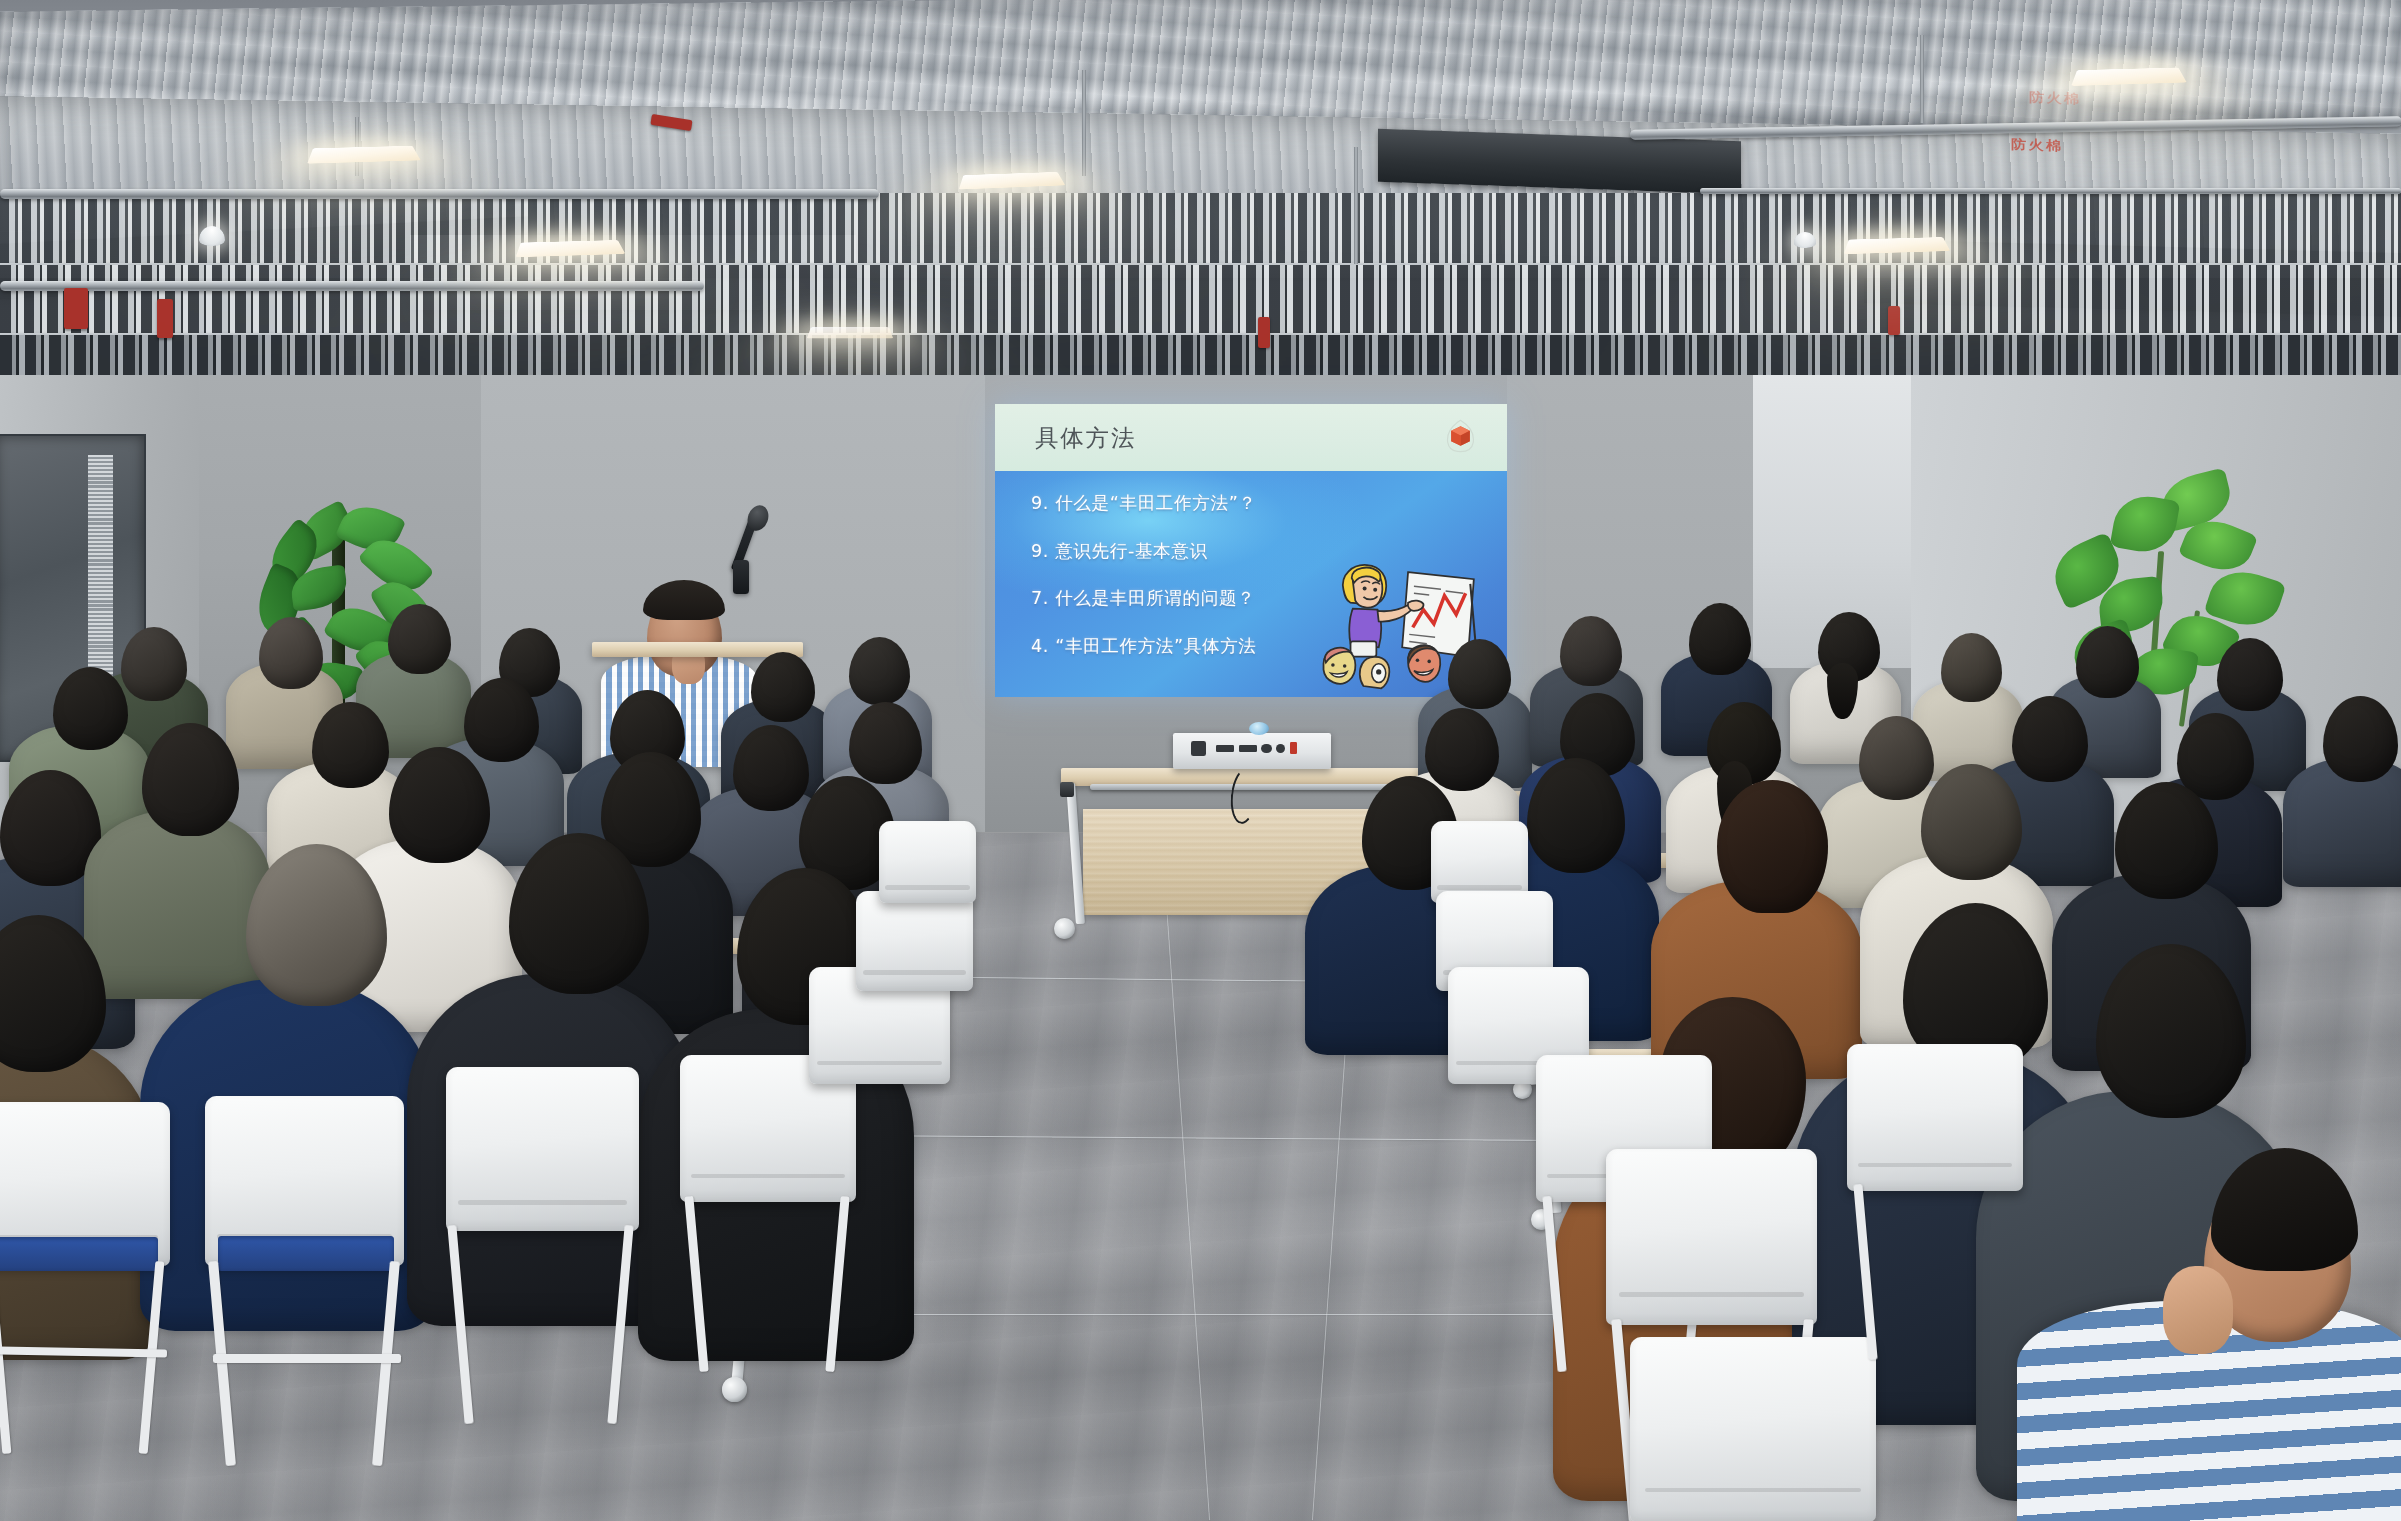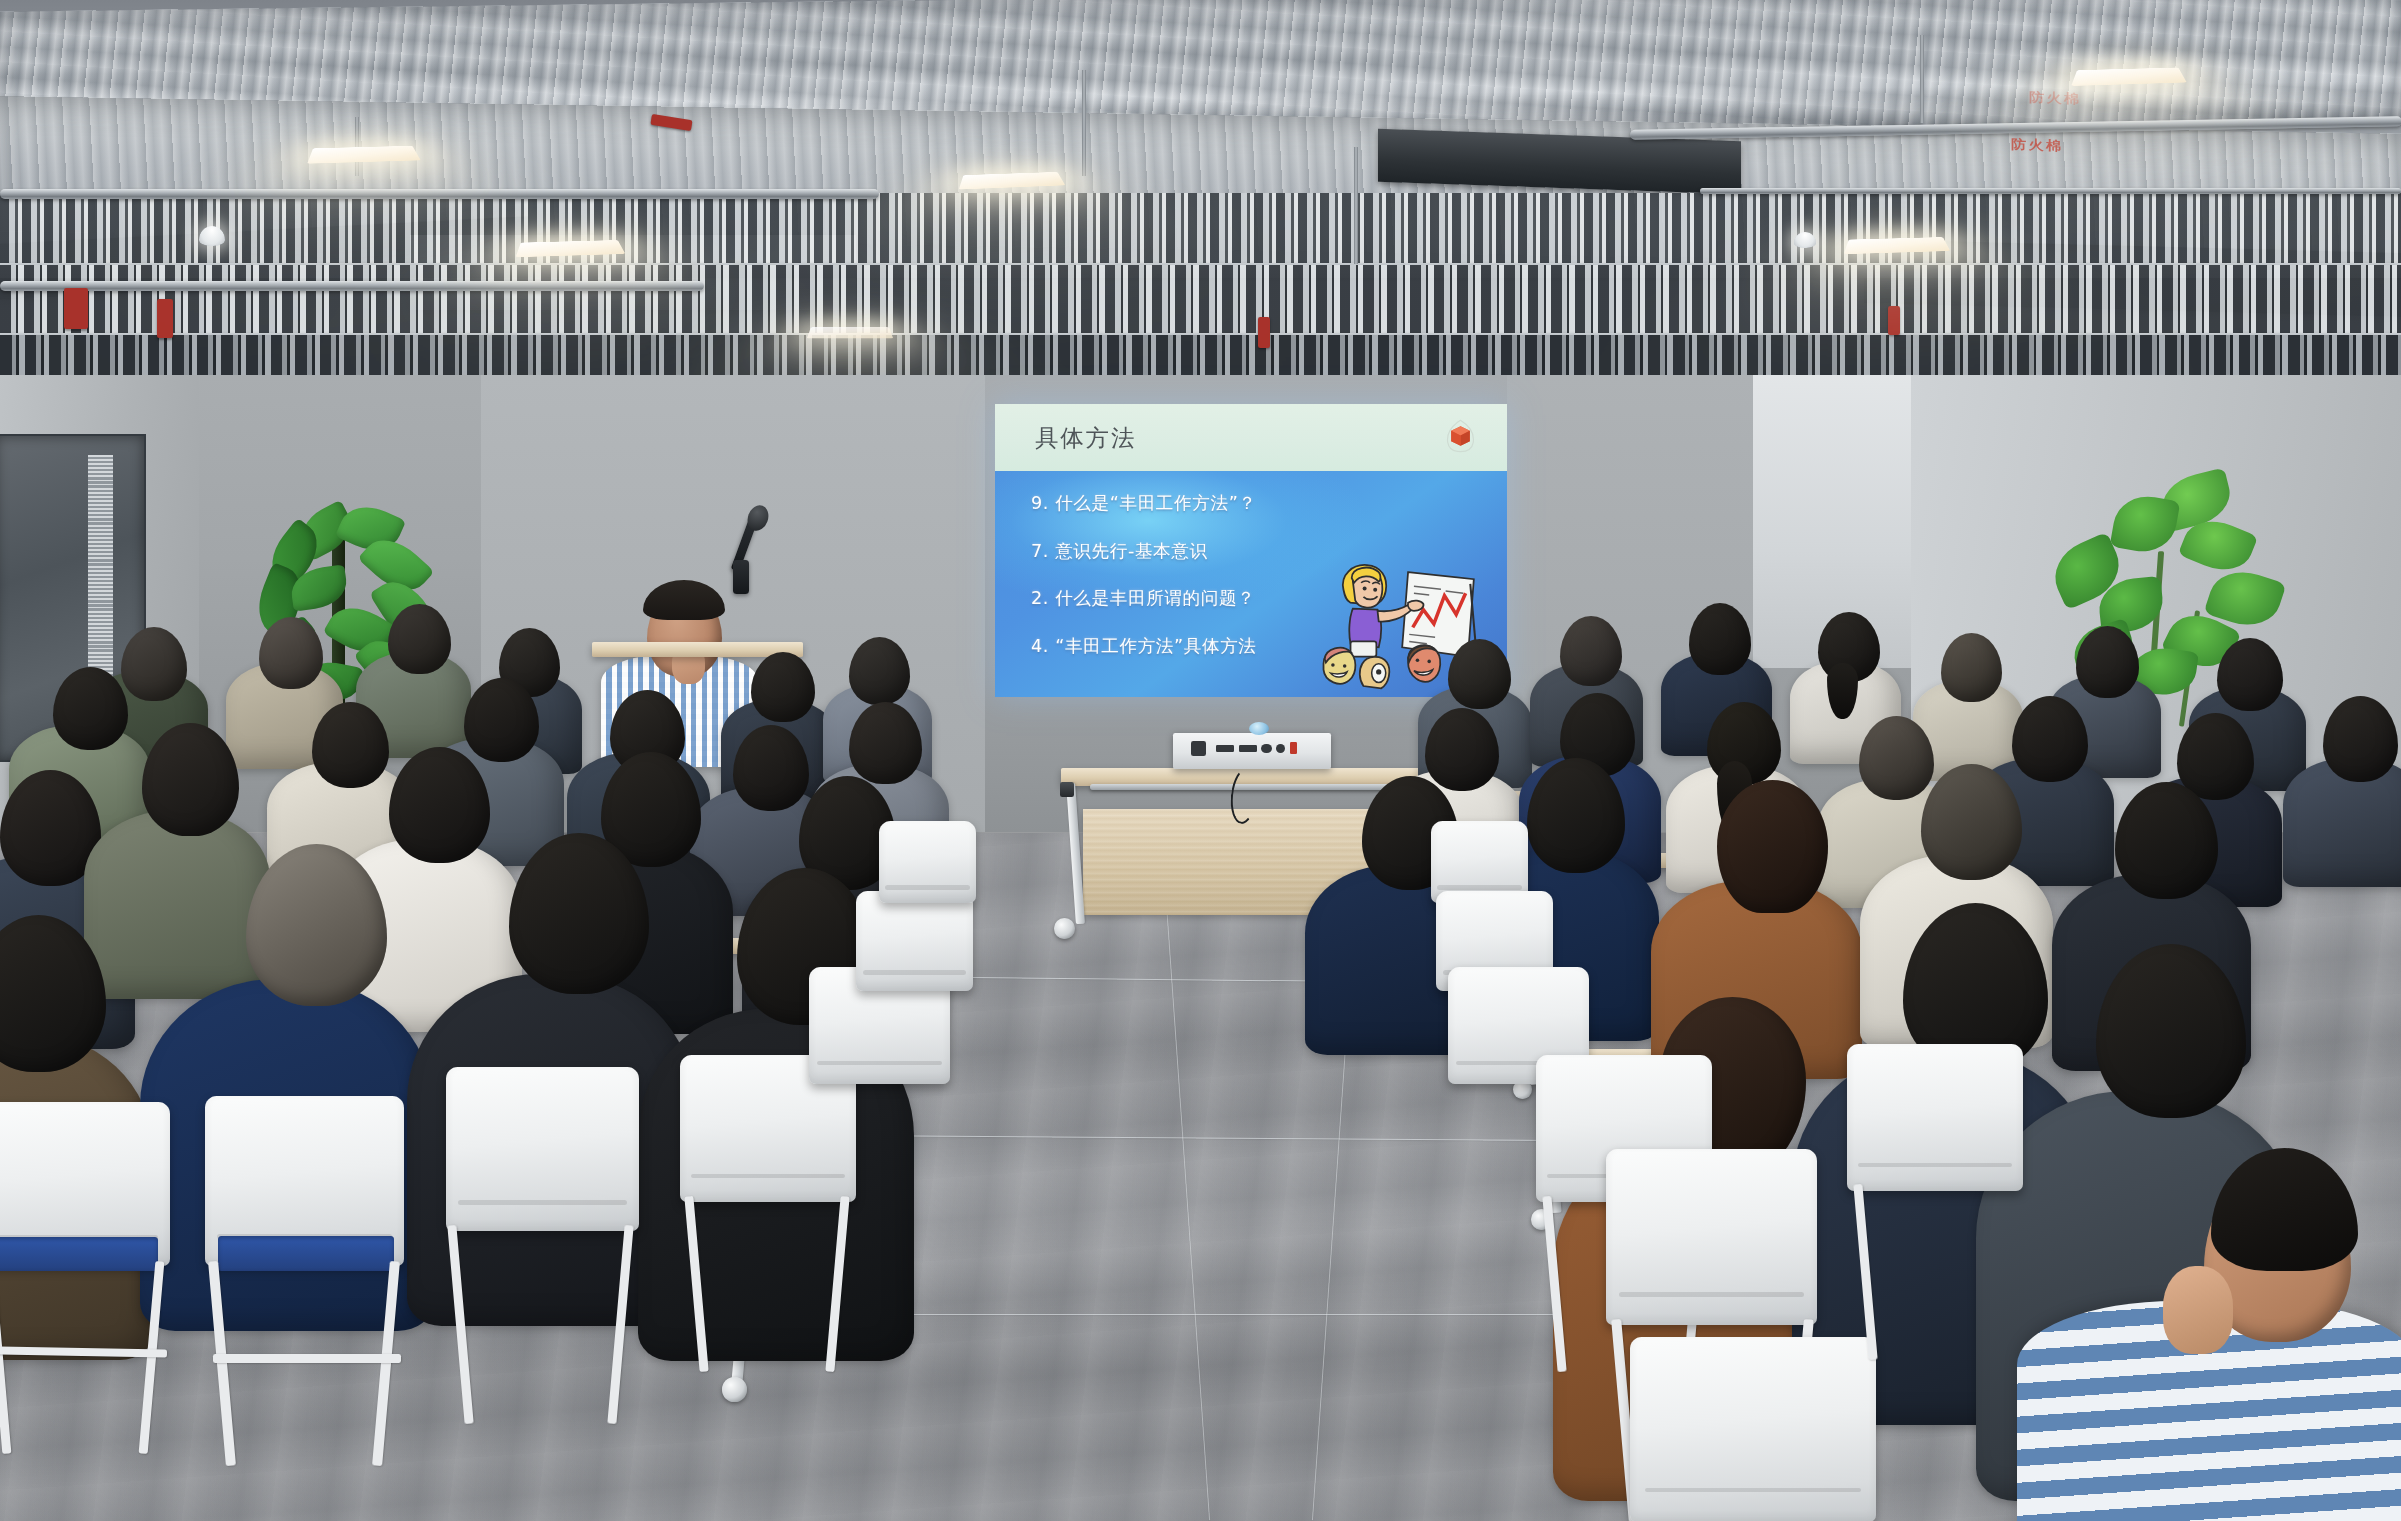--- a/index.html
+++ b/index.html
@@ -386,22 +386,22 @@
           <path d="M28 4 C44 14 52 28 50 42 C48 54 38 58 28 58 C18 58 8 54 6 42 C4 28 12 14 28 4 Z" fill="none" stroke="#cfdcd3" stroke-width="2"></path>
           <polygon points="28,14 44,22 44,40 28,48 12,40 12,22" fill="#e2593a"></polygon>
           <polygon points="28,14 44,22 28,30 12,22" fill="#f07a56"></polygon>
           <polygon points="28,30 44,22 44,40 28,48" fill="#c54528"></polygon>
           <polygon points="28,30 12,22 12,40 28,48" fill="#d9502f"></polygon>
         </svg>
       </div>
       <div class="slide-body">
         <div class="slide-list">
           <div class="slide-item">9. 什么是“丰田工作方法”？</div>
-          <div class="slide-item">7. 意识先行-基本意识</div>
-          <div class="slide-item">2. 什么是丰田所谓的问题？</div>
+          <div class="slide-item">9. 意识先行-基本意识</div>
+          <div class="slide-item">7. 什么是丰田所谓的问题？</div>
           <div class="slide-item">4. “丰田工作方法”具体方法</div>
         </div>
 
         <svg class="cartoon" viewBox="0 0 310 240">
 
           <g>
             <polygon points="150,24 262,36 252,168 140,152" fill="#f4f6f4" stroke="#2f2f2f" stroke-width="3"></polygon>
             <polyline points="158,118 176,88 194,112 212,64 232,96 248,60" fill="none" stroke="#d7342c" stroke-width="6"></polyline>
             <line x1="160" y1="48" x2="206" y2="53" stroke="#666" stroke-width="2.5"></line>
             <line x1="160" y1="60" x2="186" y2="63" stroke="#666" stroke-width="2.5"></line>

